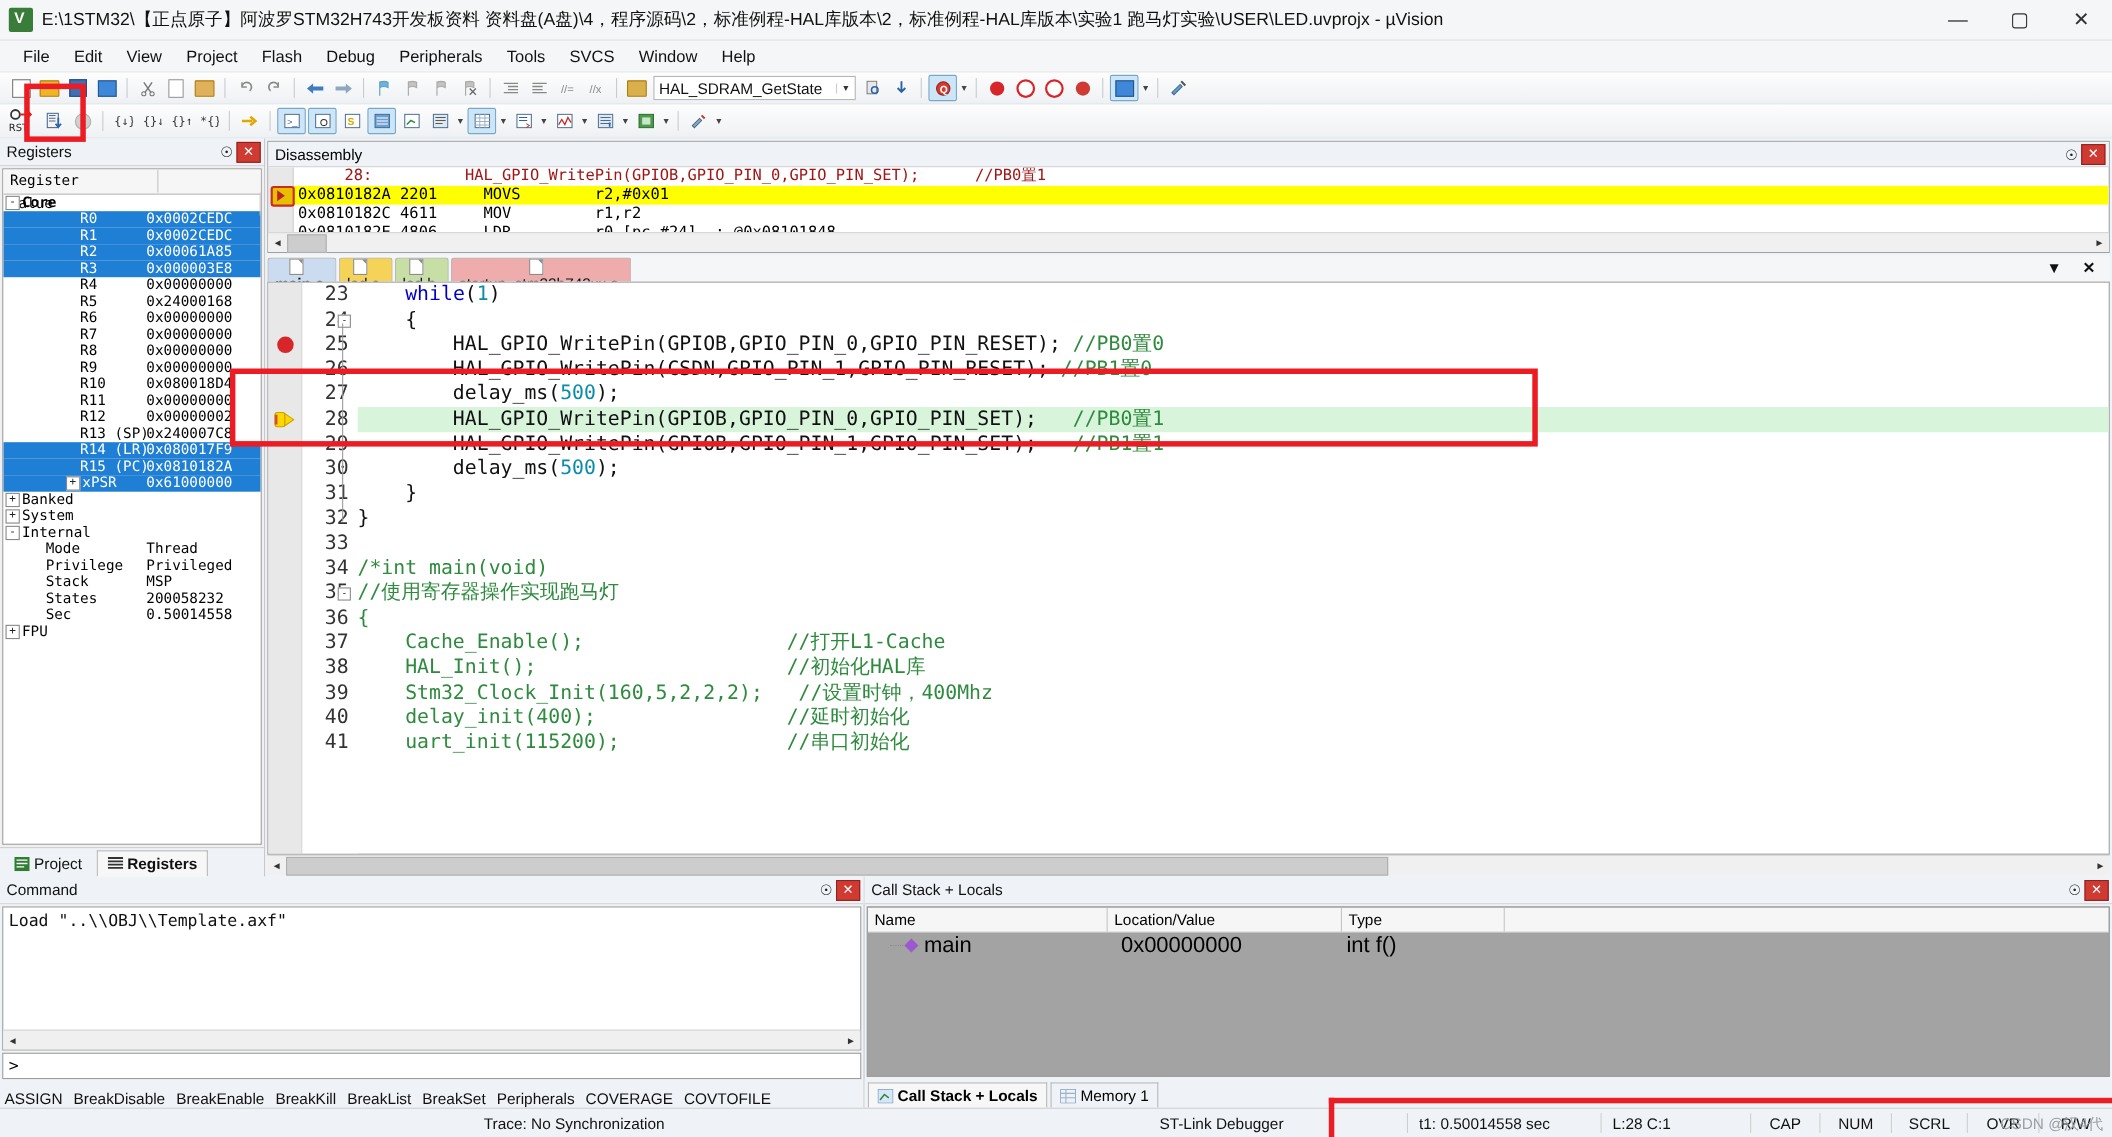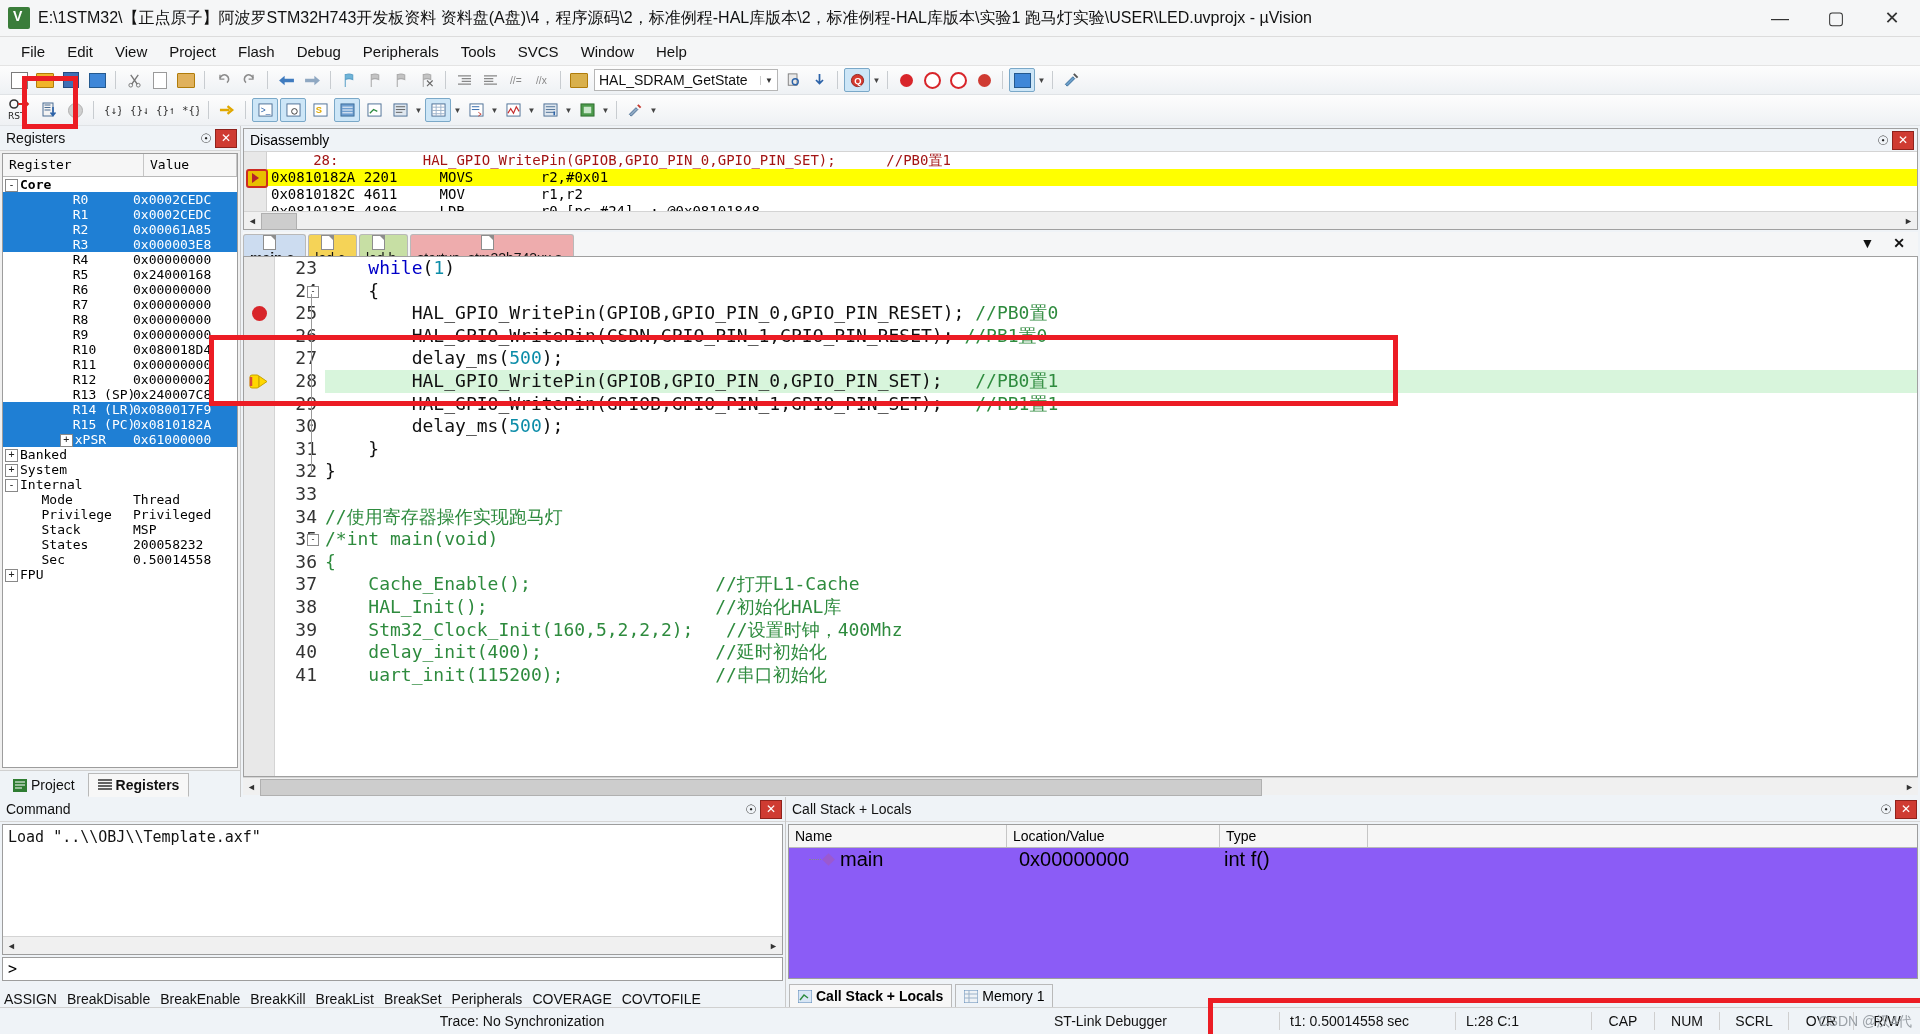--- a/index.html
+++ b/index.html
@@ -46,21 +46,21 @@
   .main{flex:1;display:flex;min-height:0;background:#eff3f7;}
 
   
   .leftdock{width:240px;display:flex;flex-direction:column;flex:none;background:#f0f0f0;border-right:1px solid #c9c9c9;}
   .panel-head{height:24px;background:#eff3f7;display:flex;align-items:center;border-bottom:1px solid #d6d6d6;font-size:14px;color:#111;padding-left:6px;}
   .panel-head .ph-title{flex:1;}
   .pin{width:18px;text-align:center;font-size:13px;color:#222;}
   .xbtn{width:20px;height:17px;margin-right:3px;background:#cf3b32;color:#fff;font-size:12px;display:flex;align-items:center;justify-content:center;border:1px solid #8f221c;}
 
   .regwrap{flex:1;background:#fff;border:1px solid #9d9d9d;margin:2px;overflow:hidden;font-family:"DejaVu Sans Mono",monospace;font-size:13px;}
-  .reg-header{display:flex;height:22px;background:#f6f6f6;border-bottom:1px solid #b9b9b9;}
+  .reg-header{display:flex;height:22px;background:#f6f6f6;border-bottom:1px solid #b9b9b9;flex-direction:column;}
   .reg-header div{padding:3px 6px;border-right:1px solid #c6c6c6;color:#000;}
   .rh-name{width:128px;}
   .rh-val{flex:1;}
   .reg-row{display:flex;height:15px;line-height:15px;white-space:nowrap;}
   .reg-row.sel{background:#1f7fd4;color:#fff;}
   .rn{width:128px;overflow:hidden;padding-left:2px;}
   .rv{flex:1;overflow:hidden;}
   .expander{display:inline-block;width:11px;height:11px;line-height:9px;text-align:center;border:1px solid #888;background:#fff;font-size:10px;color:#222;margin-right:2px;vertical-align:middle;}
 
   .dock-tabs{height:26px;background:#eff3f7;display:flex;align-items:flex-end;border-top:1px solid #d0d0d0;}
@@ -119,21 +119,21 @@
   
   .bottom{height:210px;display:flex;flex:none;background:#eff3f7;}
   .cmd-panel{width:785px;display:flex;flex-direction:column;flex:none;border-right:1px solid #c9c9c9;}
   .cmd-out{flex:1;background:#fff;border:1px solid #9d9d9d;margin:2px;display:flex;flex-direction:column;min-height:0;}
   .cmd-text{flex:1;padding:3px 5px;font-family:"DejaVu Sans Mono",monospace;font-size:15px;color:#111;overflow:hidden;}
   .cmd-input{height:22px;background:#fff;border:1px solid #9d9d9d;margin:0 2px 2px 2px;display:flex;align-items:center;font-family:"DejaVu Sans Mono",monospace;font-size:15px;padding-left:5px;}
   .cmd-cmds{height:24px;display:flex;align-items:flex-end;font-size:14px;color:#111;padding-left:4px;white-space:nowrap;overflow:hidden;}
   .cmd-cmds span{margin-right:10px;}
 
   .csl-panel{flex:1;display:flex;flex-direction:column;min-width:0;}
-  .csl-grid{flex:1;background:#8b5cf6;border:1px solid #9d9d9d;margin:2px;overflow:hidden;display:flex;flex-direction:column;min-height:0;}
+  .csl-grid{flex:1;background:#a3a3a3;border:1px solid #9d9d9d;margin:2px;overflow:hidden;display:flex;flex-direction:column;min-height:0;}
   .csl-head{height:22px;display:flex;background:#f6f6f6;border-bottom:1px solid #b9b9b9;font-size:14px;}
   .csl-head div{padding:3px 6px;border-right:1px solid #c6c6c6;color:#000;}
   .ch1{width:205px;}
   .ch2{width:200px;}
   .ch3{width:135px;}
   .csl-row{height:22px;display:flex;align-items:center;font-size:20px;}
   .csl-c1{width:205px;display:flex;align-items:center;padding-left:20px;}
   .csl-c2{width:200px;padding-left:5px;}
   .csl-c3{width:135px;padding-left:5px;}
   .diamond{width:9px;height:9px;background:#9b59d0;transform:rotate(45deg);margin-right:7px;flex:none;}
@@ -687,22 +687,22 @@
               <div class="codeline"><span class="cl-txt">    {</span></div>
               <div class="codeline"><span class="cl-txt">        HAL_GPIO_WritePin(GPIOB,GPIO_PIN_0,GPIO_PIN_RESET); </span><span class="cl-cmt">//PB0置0</span></div>
               <div class="codeline"><span class="cl-txt">        HAL_GPIO_WritePin(CSDN,GPIO_PIN_1,GPIO_PIN_RESET); </span><span class="cl-cmt">//PB1置0</span></div>
               <div class="codeline"><span class="cl-txt">        delay_ms(</span><span class="cl-num">500</span><span class="cl-txt">);</span></div>
               <div class="codeline hl-exec"><span class="cl-txt">        HAL_GPIO_WritePin(GPIOB,GPIO_PIN_0,GPIO_PIN_SET);   </span><span class="cl-cmt">//PB0置1</span></div>
               <div class="codeline"><span class="cl-txt">        HAL_GPIO_WritePin(GPIOB,GPIO_PIN_1,GPIO_PIN_SET);   </span><span class="cl-cmt">//PB1置1</span></div>
               <div class="codeline"><span class="cl-txt">        delay_ms(</span><span class="cl-num">500</span><span class="cl-txt">);</span></div>
               <div class="codeline"><span class="cl-txt">    }</span></div>
               <div class="codeline"><span class="cl-txt">}</span></div>
               <div class="codeline"><span class="cl-txt"></span></div>
+              <div class="codeline"><span class="cl-cmt">/*int main(void)</span></div>
               <div class="codeline"><span class="cl-cmt">//使用寄存器操作实现跑马灯</span></div>
-              <div class="codeline"><span class="cl-cmt">/*int main(void)</span></div>
               <div class="codeline"><span class="cl-cmt">{</span></div>
               <div class="codeline"><span class="cl-cmt">    Cache_Enable();                 //打开L1-Cache</span></div>
               <div class="codeline"><span class="cl-cmt">    HAL_Init();                     //初始化HAL库</span></div>
               <div class="codeline"><span class="cl-cmt">    Stm32_Clock_Init(160,5,2,2,2);   //设置时钟，400Mhz</span></div>
               <div class="codeline"><span class="cl-cmt">    delay_init(400);                //延时初始化</span></div>
               <div class="codeline"><span class="cl-cmt">    uart_init(115200);              //串口初始化</span></div>
             </div>
         </div>
         <div class="hscroll">
           <div class="hs-arrow">◄</div>

